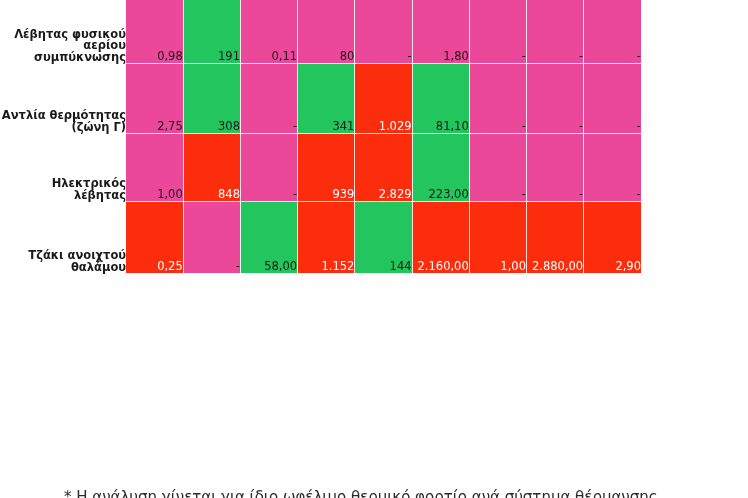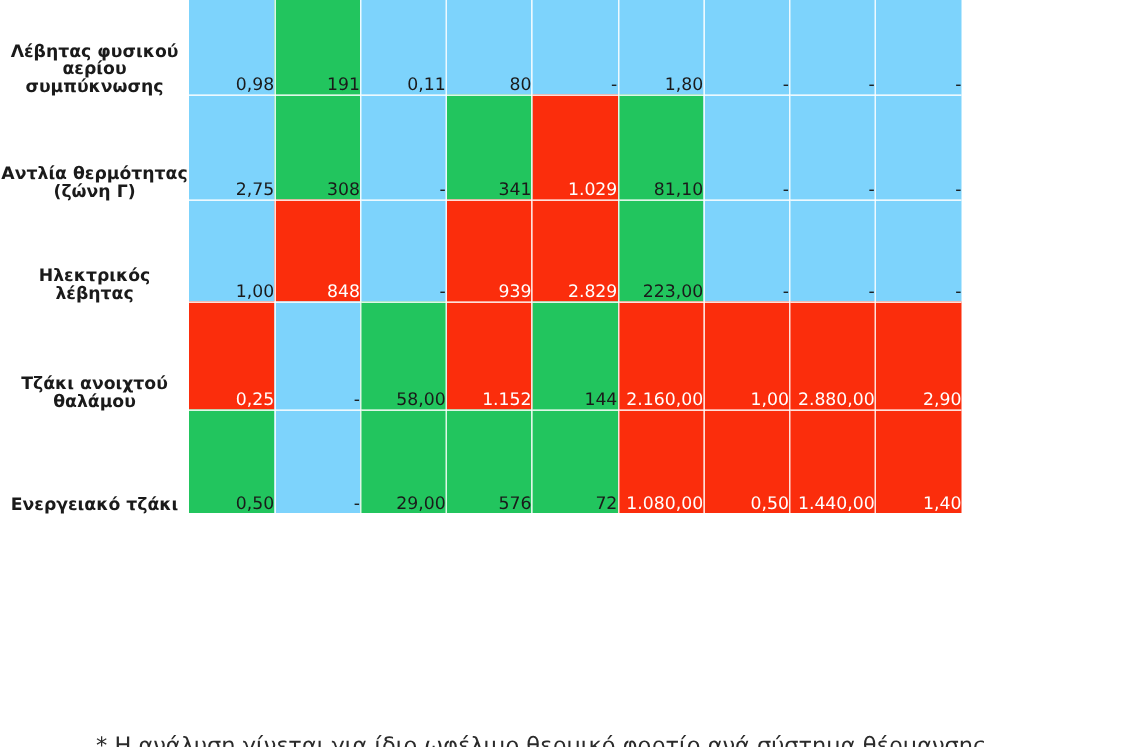--- a/index.html
+++ b/index.html
@@ -34,37 +34,37 @@
     font-size: 11.5px;
     line-height: 1.0;
   }
 
   td.rowlabel {
     background: #ffffff;
     color: #1a1a1a;
     font-weight: bold;
     font-size: 11.5px;
     line-height: 1.30;
-    text-align: center;
+    text-align: right;
     padding-right: 5px;
     vertical-align: bottom;
     padding-bottom: 2px;
   }
 
   td.cell {
     text-align: right;
     padding-right: 4px;
     padding-bottom: 1px;
     border-right: 1px solid rgba(255,255,255,0.85);
     border-bottom: 1px solid rgba(255,255,255,0.85);
     box-sizing: border-box;
   }
   td.cell:last-child { border-right: none; }
 
-  .g { background: #7dd3fc; color: #1a1a1a; }
+  .g { background: #ec4899; color: #1a1a1a; }
   .o { background: #22c55e; color: #1a1a1a; }
   .r { background: #fb2d0c; color: #ffffff; }
 
   
   tr.r0 td { height: 63px; }
   tr.r1 td { height: 70px; }
   tr.r2 td { height: 70px; }
   tr.r3 td { height: 68px; }
   tr.r4 td { height: 72px; }
   tr.r5 td { height: 69px; }
@@ -141,28 +141,16 @@
         <td class="cell r">0,25</td>
         <td class="cell g">-</td>
         <td class="cell o">58,00</td>
         <td class="cell r">1.152</td>
         <td class="cell o">144</td>
         <td class="cell r">2.160,00</td>
         <td class="cell r">1,00</td>
         <td class="cell r">2.880,00</td>
         <td class="cell r">2,90</td>
       </tr>
-      <tr class="r5">
-        <td class="rowlabel">Ενεργειακό τζάκι</td>
-        <td class="cell o">0,50</td>
-        <td class="cell g">-</td>
-        <td class="cell o">29,00</td>
-        <td class="cell o">576</td>
-        <td class="cell o">72</td>
-        <td class="cell r">1.080,00</td>
-        <td class="cell r">0,50</td>
-        <td class="cell r">1.440,00</td>
-        <td class="cell r">1,40</td>
-      </tr>
     </tbody>
 </table>
 
 <div id="footnote">* Η ανάλυση γίνεται για ίδιο ωφέλιμο θερμικό φορτίο ανά σύστημα θέρμανσης</div>
 
 </body></html>

